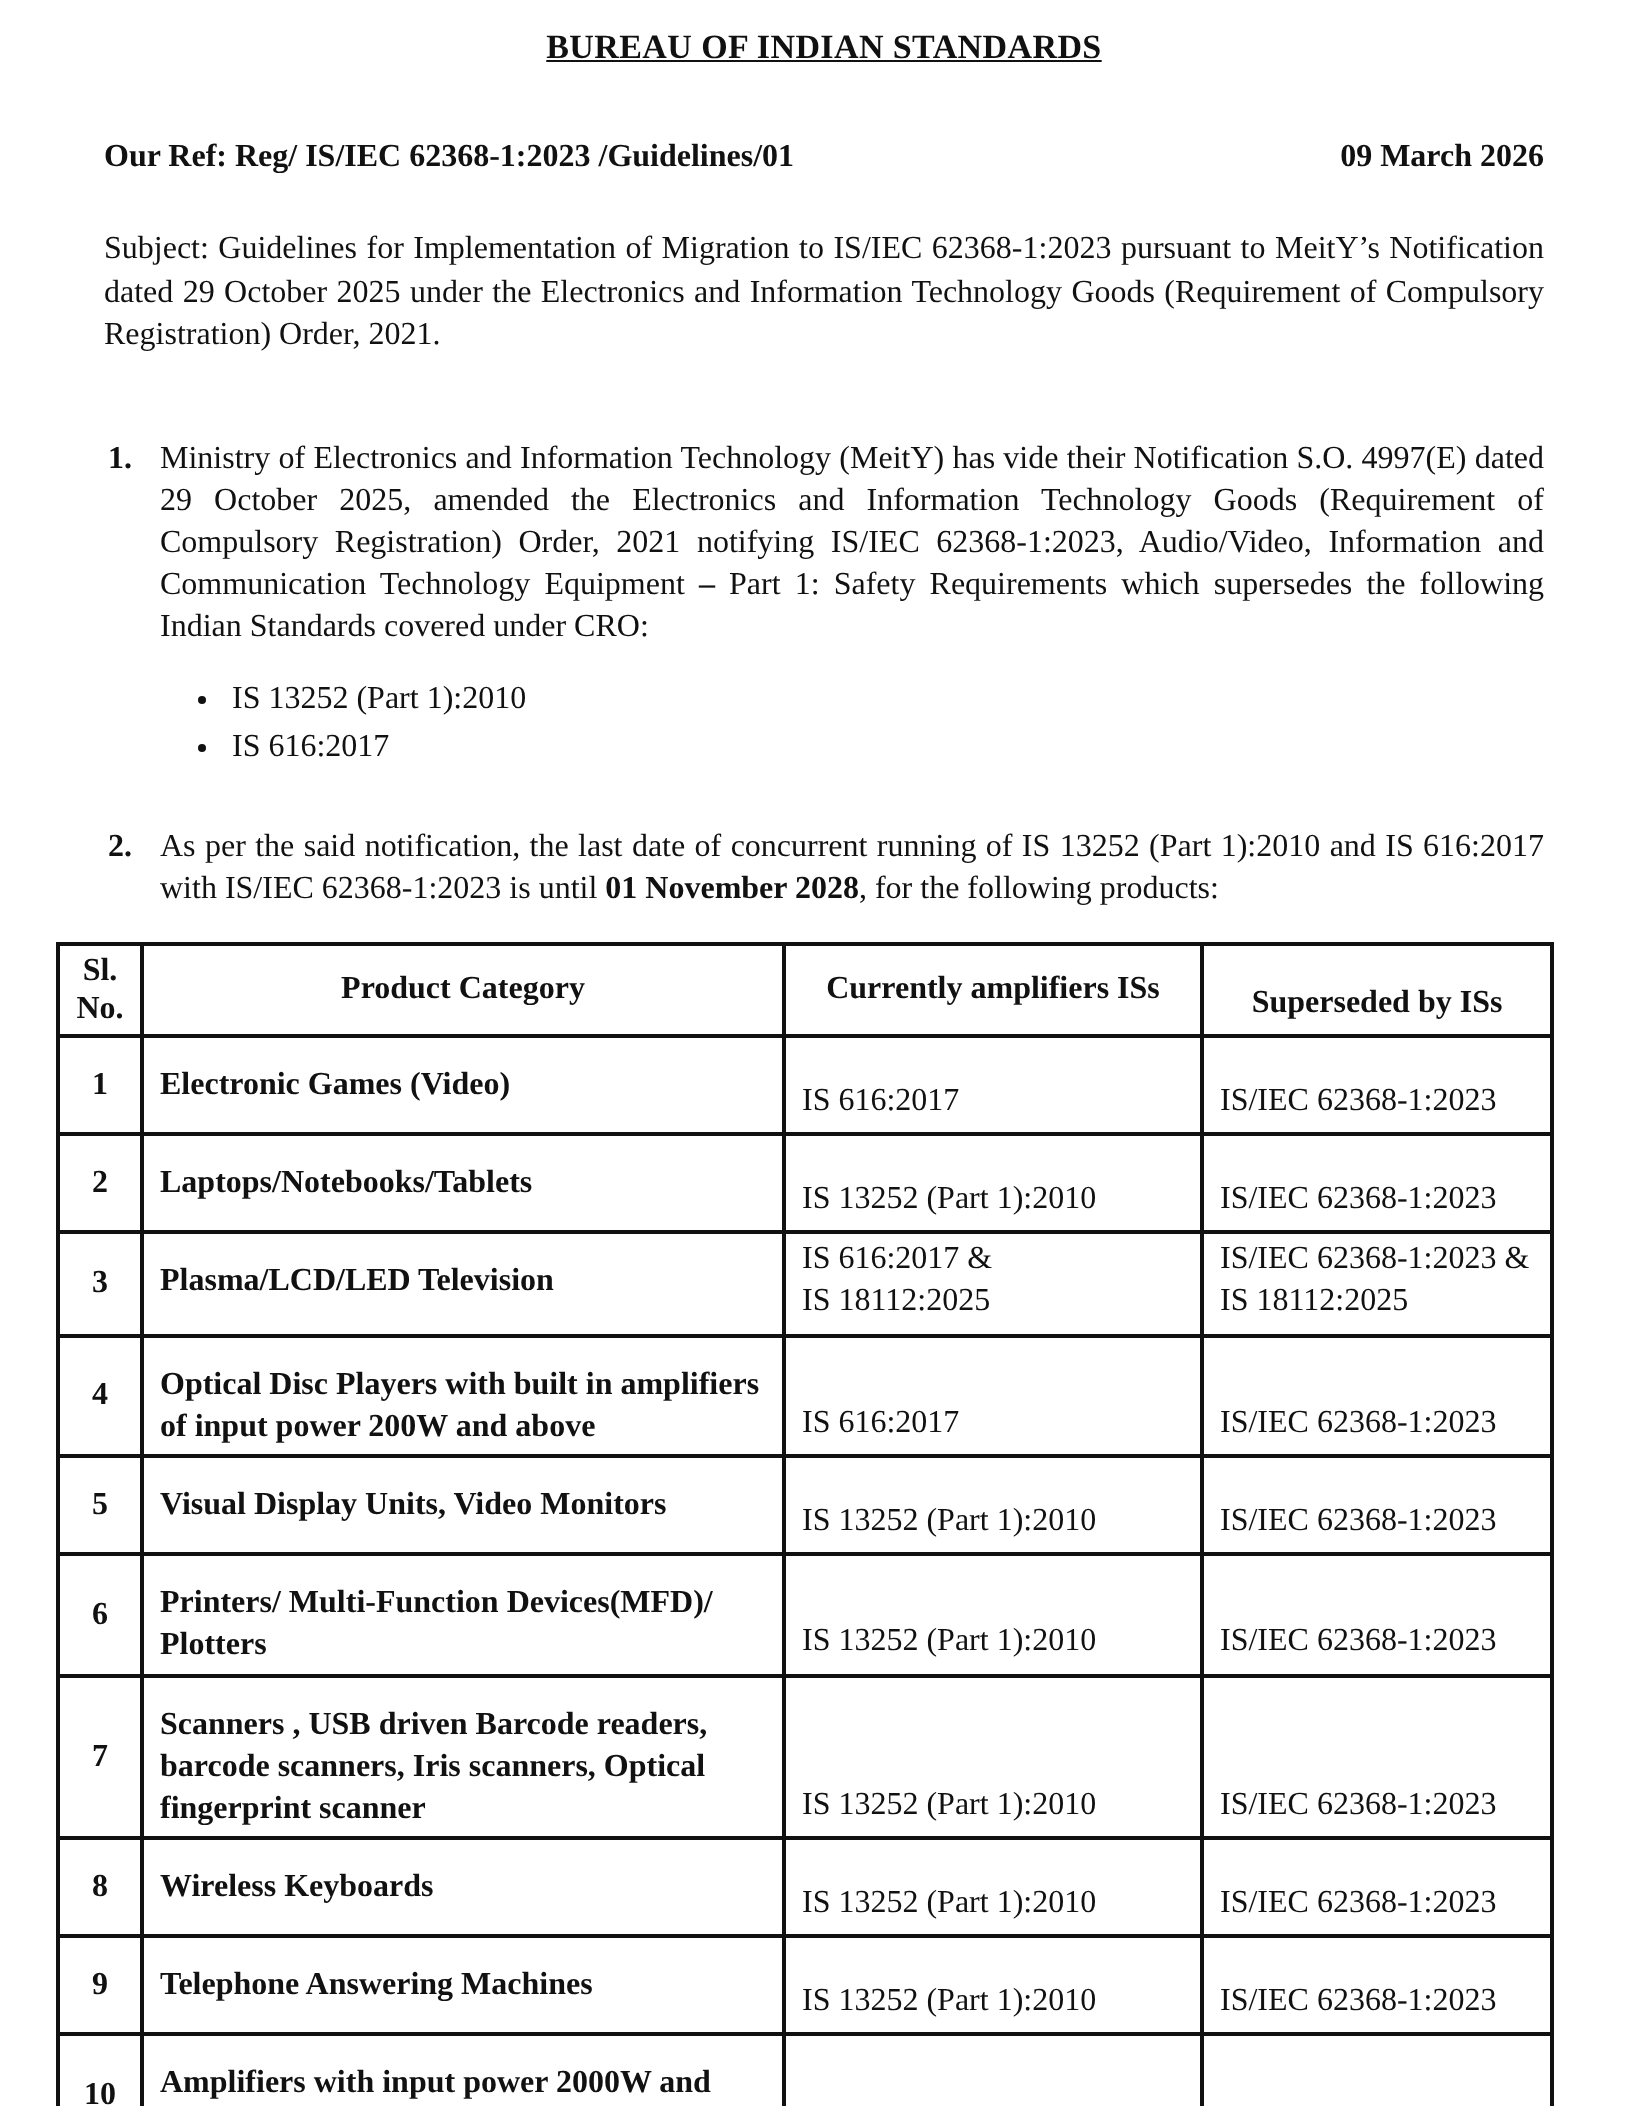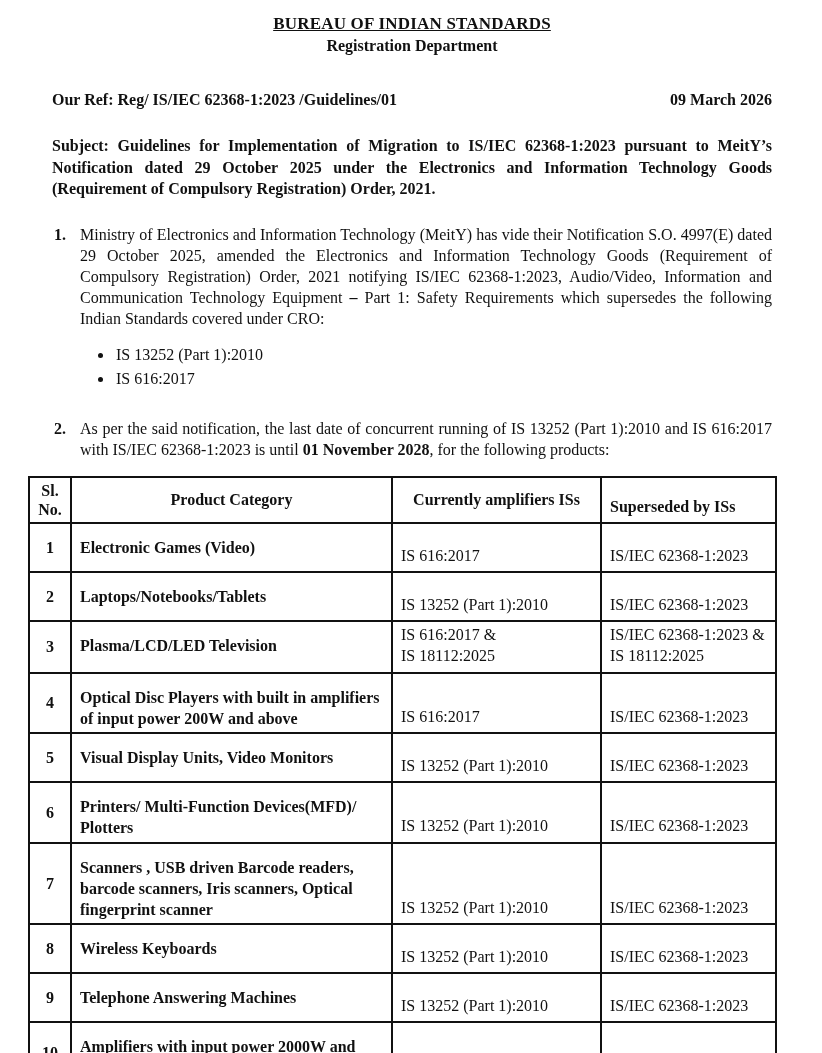--- a/index.html
+++ b/index.html
@@ -30,25 +30,25 @@
     display: flex;
     justify-content: space-between;
     font-weight: bold;
     font-size: 16px;
     margin-bottom: 26px;
     gap: 20px;
   }
 
   
   .subject {
-    font-weight: bold;
+    font-weight: normal;
     font-size: 16px;
     text-align: justify;
     line-height: 1.35;
-    margin-bottom: 24px;
+    margin-bottom: 40px;
   }
 
   
   .num-para {
     position: relative;
     padding-left: 28px;
     font-size: 16px;
     line-height: 1.32;
     text-align: justify;
   }
@@ -85,42 +85,41 @@
   }
   .col-no { width: 42px; }
   .col-category { width: 321px; }
   .col-current { width: 209px; }
   .col-superseded { width: 175px; }
 
   .product-table thead th { font-weight: bold; height: 42px; }
   th.cell-no-header { vertical-align: middle; white-space: pre-line; line-height: 1.2; }
   th.cell-category-header { text-align: center; vertical-align: middle; margin-top: 16px; }
   th.cell-current-header { text-align: center; vertical-align: middle; }
-  th.cell-superseded-header { text-align: left; vertical-align: bottom; padding-bottom: 6px; }
+  th.cell-superseded-header { text-align: center; vertical-align: bottom; padding-bottom: 6px; }
 
   .product-table tbody td { height: 49px; }
   td.cell-no { text-align: center; vertical-align: middle; font-weight: bold; }
   td.cell-category { text-align: left; vertical-align: top; font-weight: bold; padding-top: 14px; line-height: 1.3; }
   td.cell-current, td.cell-superseded {
     text-align: left;
     vertical-align: bottom;
     padding-bottom: 5px;
     white-space: pre-line;
     line-height: 1.3;
   }
 </style>
 </head>
 <body>
 
 <div class="page">
   <div class="content">
 
     <div class="doc-header">
       <div class="doc-title">BUREAU OF INDIAN STANDARDS</div>
-      <div class="doc-subtitle">Registration Department</div>
     </div>
 
     <div class="ref-row">
       <span>Our Ref: Reg/ IS/IEC 62368-1:2023 /Guidelines/01</span>
       <span>09 March 2026</span>
     </div>
 
     <div class="subject">Subject:  Guidelines for Implementation of Migration to IS/IEC 62368-1:2023 pursuant to MeitY’s Notification dated 29 October 2025 under the Electronics and Information Technology Goods (Requirement of Compulsory Registration) Order, 2021.</div>
 
     <div class="num-para para-1">

